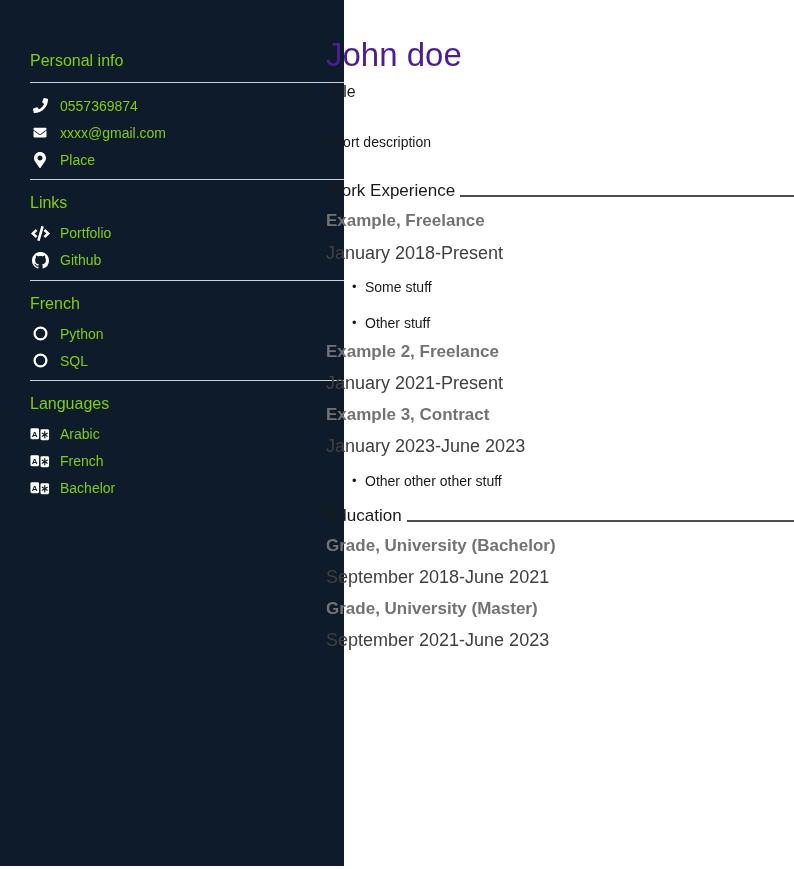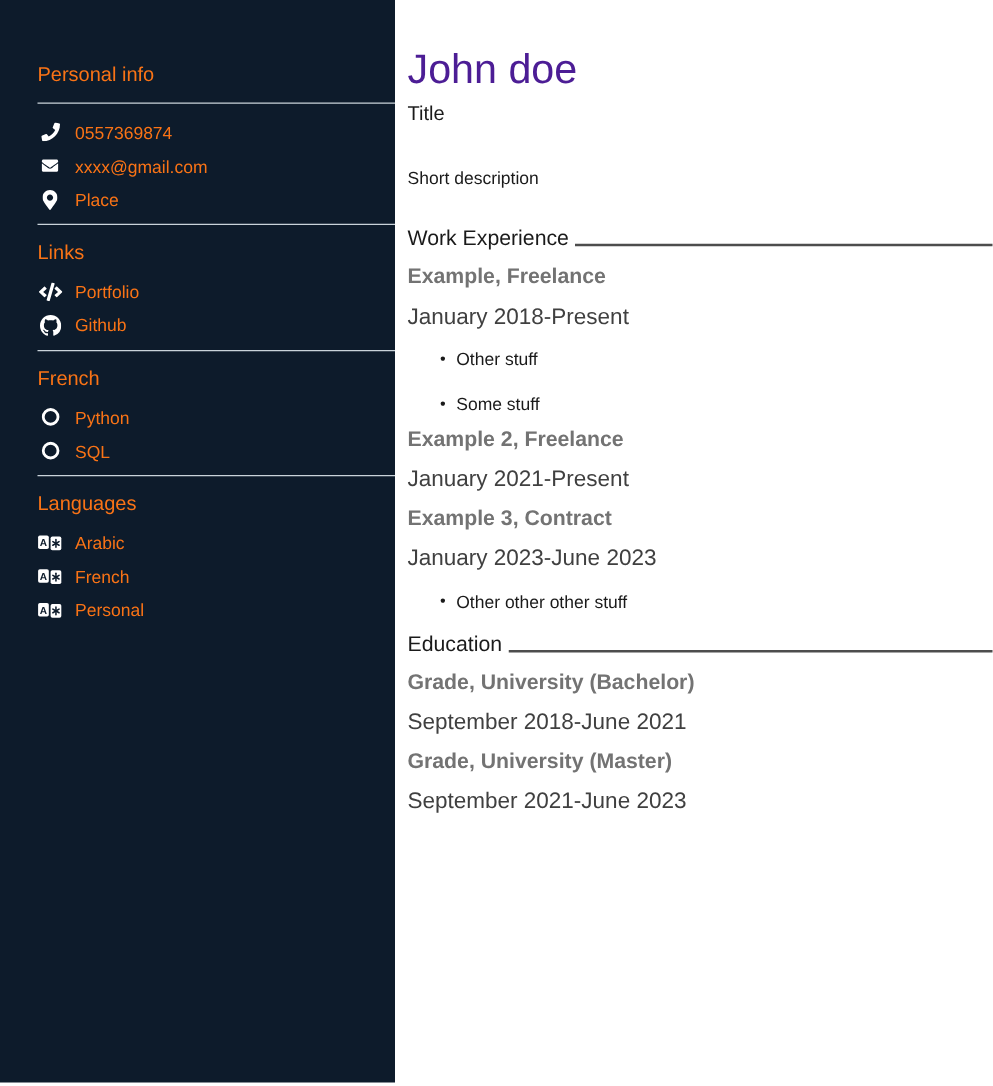--- a/index.html
+++ b/index.html
@@ -9,23 +9,23 @@
     position: relative;
     background: #ffffff;
     font-family: "Liberation Sans", sans-serif;
     color: #1a1a1a;
     overflow: hidden;
   }
 
   
   .sidebar {
     position: absolute; top: 0; left: 0;
-    width: 316px; height: 866px;
+    width: 344px; height: 866px;
     background: #0d1b2b;
-    color: #f97316;
+    color: #84cc16;
     padding: 52px 0 0 30px;
   }
   .side-title {
     font-size: 16px; font-weight: 400;
     margin: 0 0 12px 0; line-height: 1.15;
   }
   .divider {
     border: 0; border-top: 1px solid #c9d3da;
     margin: 11px 0 14px 0;
   }
@@ -195,43 +195,43 @@
           <rect x="0.5" y="1" width="9" height="11.5" rx="1.5" fill="#fff"></rect>
           <text x="5" y="10" font-size="8.5" font-weight="bold" fill="#0d1b2b" text-anchor="middle" font-family="Liberation Sans, sans-serif">A</text>
           <rect x="11" y="2" width="9" height="11.5" rx="1.5" fill="#fff"></rect>
           <g stroke="#0d1b2b" stroke-width="1.3" stroke-linecap="round">
             <line x1="15.5" y1="4.5" x2="15.5" y2="11"></line>
             <line x1="12.9" y1="6.2" x2="18.1" y2="9.3"></line>
             <line x1="18.1" y1="6.2" x2="12.9" y2="9.3"></line>
           </g>
         </svg>
     </span>
-    <span>Personal</span>
+    <span>Bachelor</span>
   </div>
 
 </aside>
 
 <main class="main">
 
   <h1 class="name">John doe</h1>
   <div class="job-title">Title</div>
   <div class="desc">Short description</div>
 
   <section class="section work">
     <div class="section-header">
       <h2 class="section-heading">Work Experience</h2>
       <div class="section-line"></div>
     </div>
 
     <div>
       <h3 class="entry-title">Example, Freelance</h3>
       <div class="entry-date">January 2018-Present</div>
       <ul class="bullets">
+        <li>Some stuff</li>
         <li>Other stuff</li>
-        <li>Some stuff</li>
       </ul>
     </div>
 
     <div>
       <h3 class="entry-title">Example 2, Freelance</h3>
       <div class="entry-date">January 2021-Present</div>
     </div>
 
     <div>
       <h3 class="entry-title">Example 3, Contract</h3>

